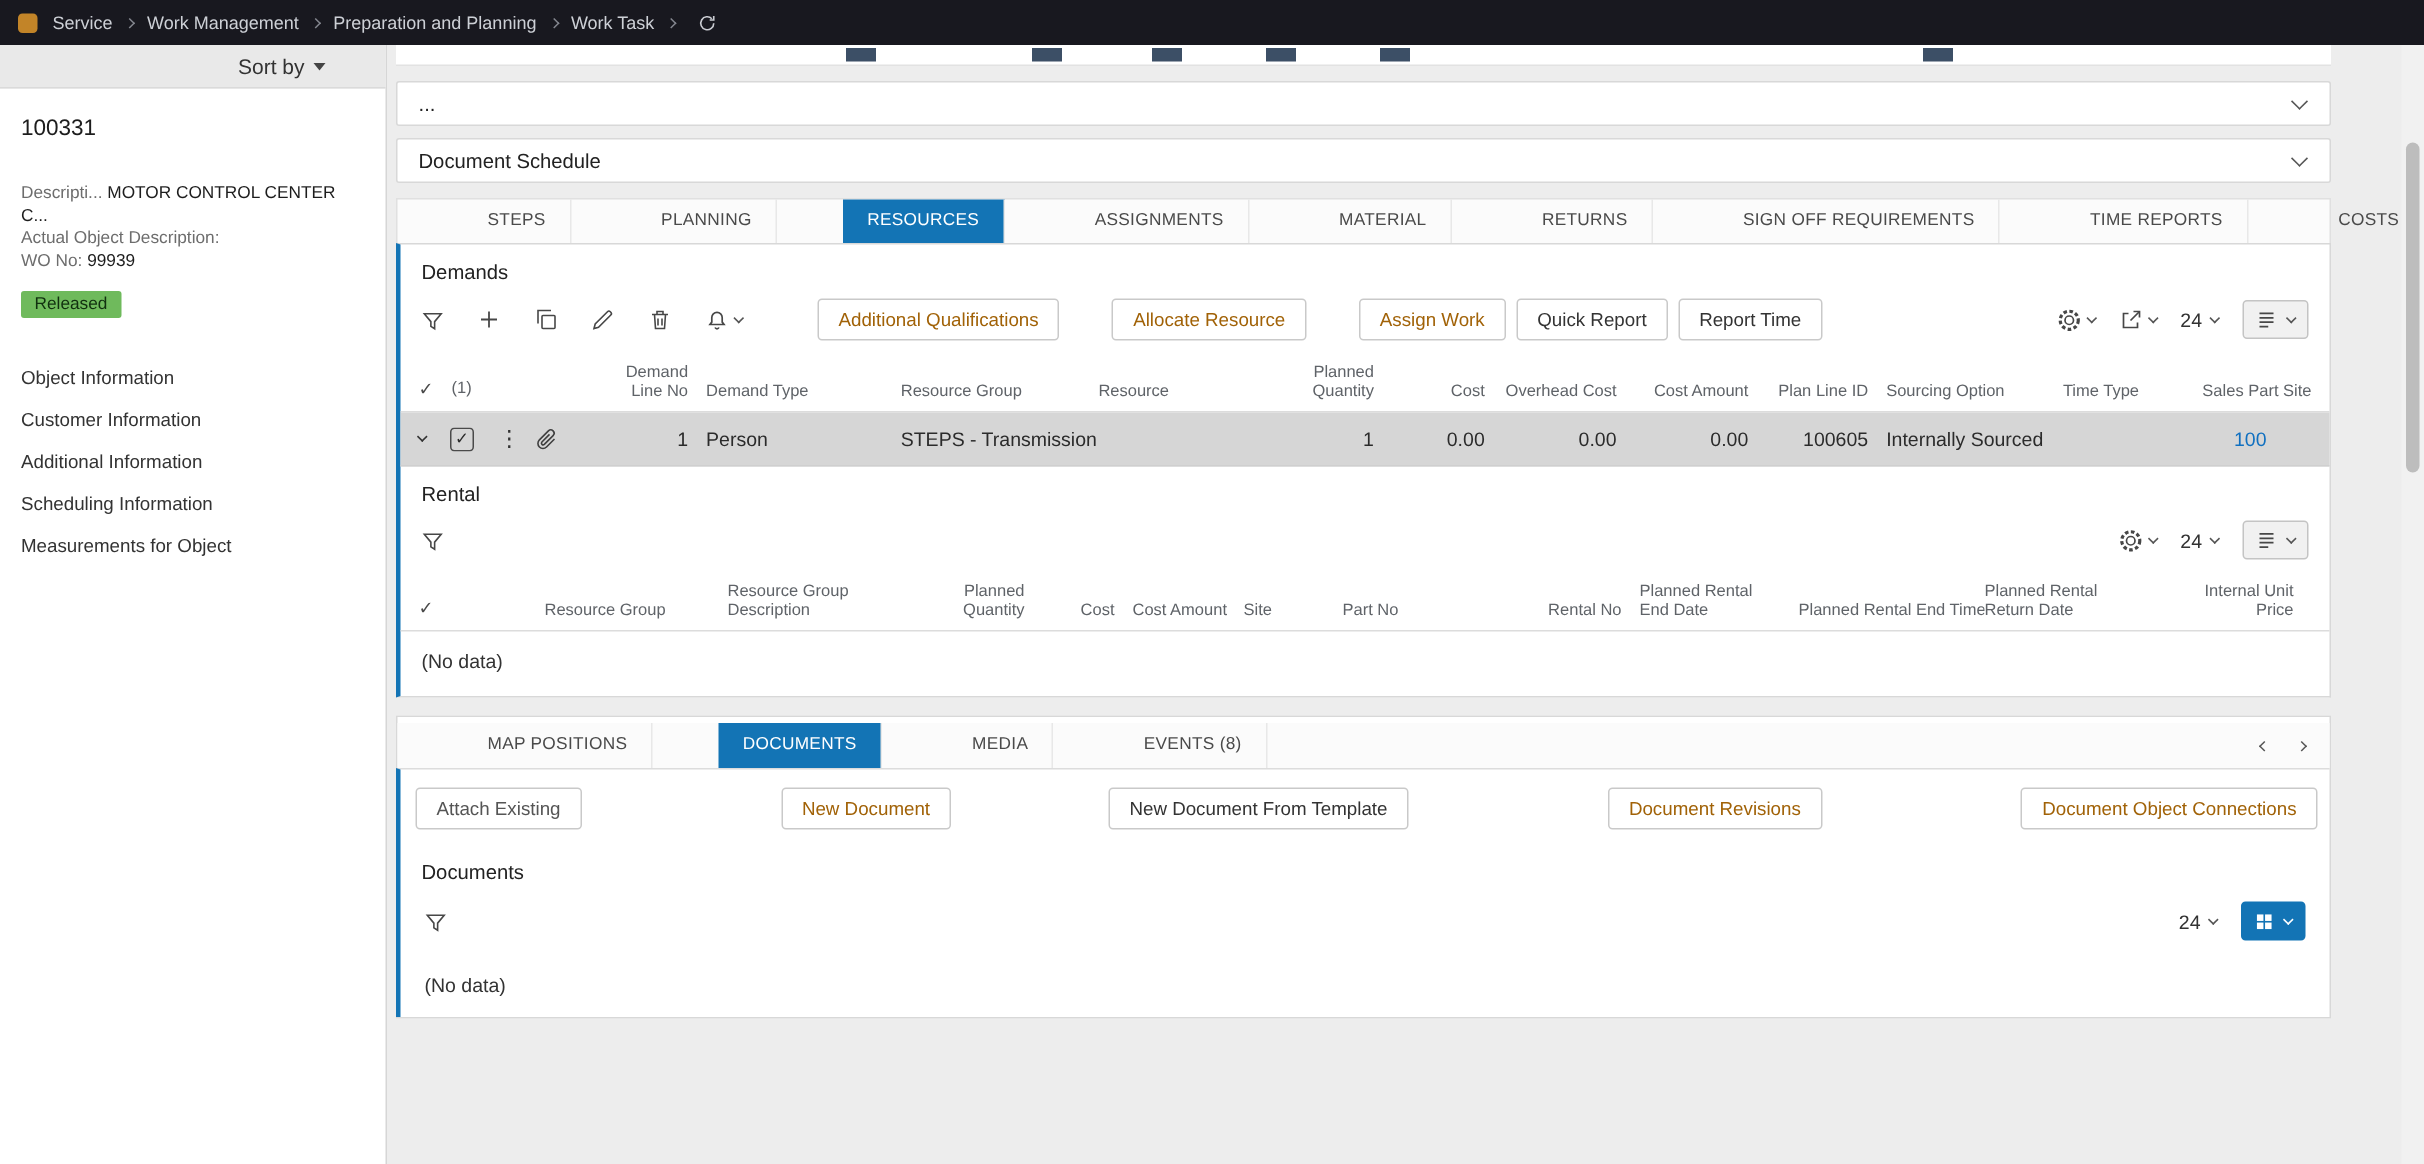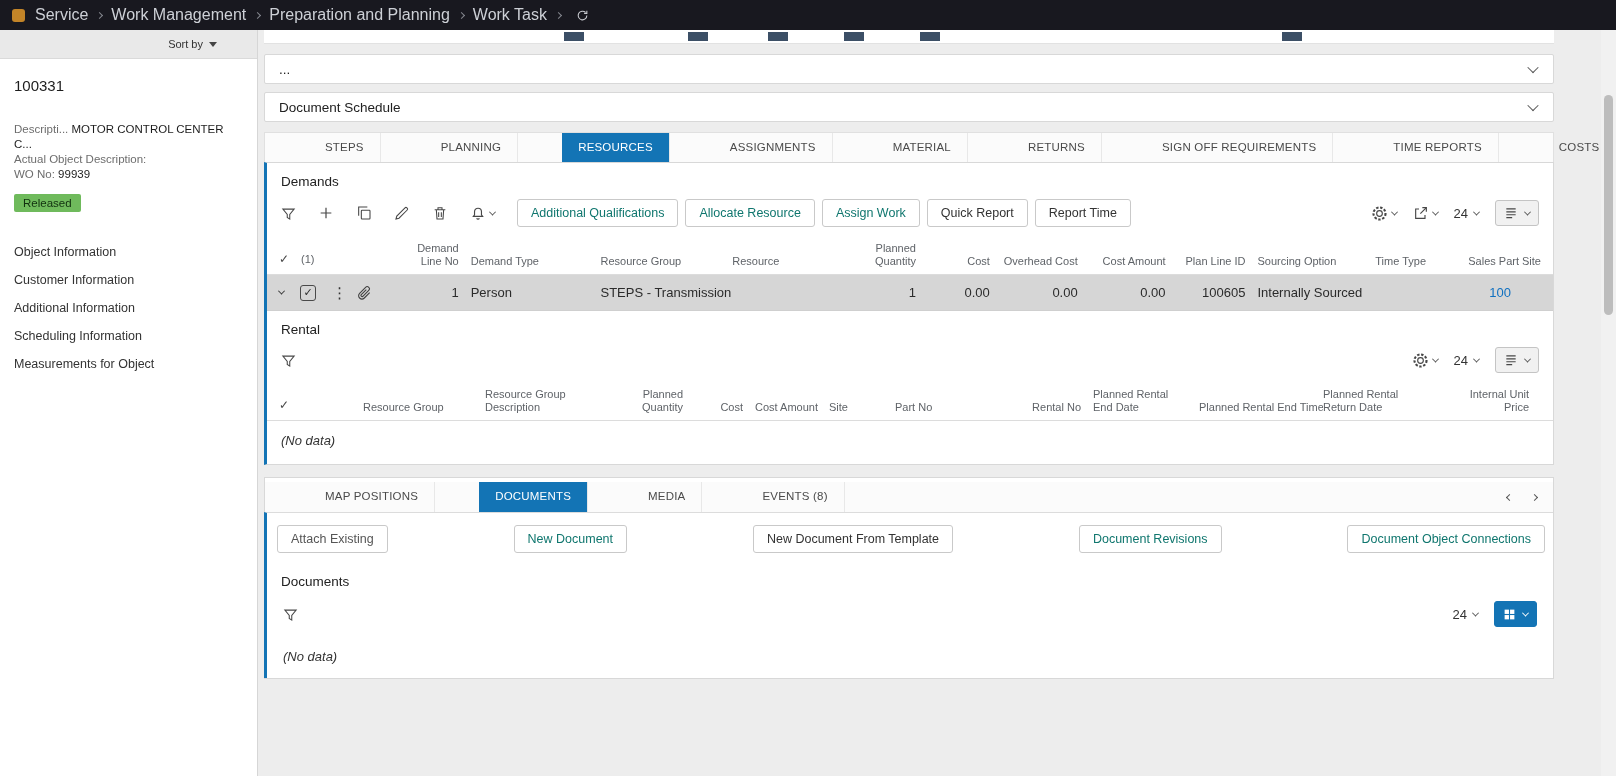--- a/index.html
+++ b/index.html
@@ -3,36 +3,36 @@
 <meta charset="utf-8">
 <style>
   * { box-sizing: border-box; margin: 0; padding: 0; }
   html,body { width:1616px; height:776px; overflow:hidden; }
   body { background:#ededed; font-family:"Liberation Sans", sans-serif; font-size:13px; color:#2b2b2b; position:relative; }
   a { text-decoration:none; }
 
   
   .topbar { position:absolute; top:0; left:0; width:1616px; height:30px; background:#18181f; display:flex; align-items:center; padding:0 12px; gap:10px; }
   .logo { width:13px; height:13px; border-radius:3px; background:#c28428; display:inline-block; }
-  .breadcrumb { display:flex; align-items:center; gap:9px; font-size:16px; }
+  .breadcrumb { display:flex; align-items:center; gap:9px; font-size:12px; }
   .breadcrumb a { color:#cdd0d6; }
   .bc-sep { width:5px; height:5px; border-right:1.4px solid #84878f; border-bottom:1.4px solid #84878f; transform:rotate(-45deg); display:inline-block; }
   .refresh-btn { display:inline-flex; margin-left:6px; }
 
   
   .chev { display:inline-block; width:8px; height:8px; border-right:1.6px solid #555; border-bottom:1.6px solid #555; transform:rotate(45deg) translate(-1px,-1px); }
   .chev.sm { width:5px; height:5px; }
   .chev.left { transform:rotate(135deg); }
   .chev.right { transform:rotate(-45deg); }
   .chev.white { border-color:#fff; }
 
   
   .sidebar { position:absolute; top:30px; left:0; width:258px; bottom:0; background:#fff; border-right:1px solid #d6d6d6; }
   .sortbar { height:29px; background:#e9e9e9; border-bottom:1px solid #dadada; display:flex; align-items:center; justify-content:flex-end; padding-right:40px; }
-  .sortby { display:flex; align-items:center; gap:6px; background:none; border:none; font-size:11px; color:#333; font-family:inherit; cursor:pointer; }
+  .sortby { display:flex; align-items:center; gap:6px; background:none; border:none; font-size:14px; color:#333; font-family:inherit; cursor:pointer; }
   .tri-down { width:0; height:0; border-left:4px solid transparent; border-right:4px solid transparent; border-top:5px solid #444; }
   .record-card { padding:18px 14px 8px; }
   .rec-id { font-size:15px; color:#1d1d1d; margin-bottom:28px; }
   .rec-line { font-size:11.5px; line-height:15px; color:#1d1d1d; }
   .lbl { color:#6d6d6d; }
   .badge { display:inline-block; margin-top:12px; padding:3px 9px; background:#6fba5c; color:#11300f; font-size:11.5px; border-radius:2px; }
   .side-nav { margin-top:18px; }
   .nav-item { padding:7px 14px; font-size:12.5px; color:#333; cursor:pointer; }
 
   
@@ -49,39 +49,39 @@
   .tab-arrows { margin-left:auto; display:flex; align-items:center; gap:20px; padding:0 16px; }
 
   .panel { background:#fff; border:1px solid #d8d8d8; border-left:3px solid #1374b5; padding-bottom:6px; }
   .group-title { font-size:13.5px; font-weight:500; color:#222; margin:11px 14px 2px; }
 
   .toolbar { display:flex; align-items:center; padding:8px 14px; }
   .tools-left { display:flex; align-items:center; gap:22px; }
   .icon-btn { display:inline-flex; align-items:center; gap:4px; background:none; border:none; cursor:pointer; padding:0; }
   .btn-group { display:flex; gap:7px; margin-left:22px; }
   .btn { border:1px solid #c9c9c9; background:#fff; border-radius:3px; padding:6px 13px; font-size:12.5px; color:#333; font-family:inherit; white-space:nowrap; cursor:pointer; }
-  .btn.blue { color:#0f766e; }
+  .btn.blue { color:#a16207;margin-left:28px; }
   .btn.gray { color:#555; }
   .tools-right { margin-left:auto; display:flex; align-items:center; gap:16px; }
   .pagesize { display:inline-flex; align-items:center; gap:6px; font-size:13px; color:#333; background:none; border:none; font-family:inherit; cursor:pointer; }
   .view-btn { display:inline-flex; align-items:center; gap:7px; height:26px; padding:0 8px; background:#f1f1f1; border:1px solid #c4c4c4; border-radius:3px; cursor:pointer; }
   .view-btn.blue { background:#1374b5; border-color:#1374b5; }
 
   .thead { display:flex; align-items:flex-end; padding:0 0 6px 8px; border-bottom:1px solid #dcdcdc; min-height:40px; font-size:11px; line-height:13px; color:#5f6368; }
   .cell { padding-right:12px; overflow:hidden; }
   .num { text-align:right; }
   .trow { display:flex; align-items:center; height:36px; padding-left:8px; font-size:13px; color:#2b2b2b; border-bottom:1px solid #cfcfcf; }
   .trow.selected { background:#d6d6d6; }
   .ctrl { display:flex; align-items:center; gap:16px; padding-left:4px; }
   .cb { width:16px; height:16px; border:1.5px solid #4a4a4a; border-radius:3px; display:inline-flex; align-items:center; justify-content:center; font-size:11px; color:#2b2b2b; cursor:pointer; flex:none; }
   .kebab { font-size:15px; color:#333; cursor:pointer; width:8px; line-height:1; }
   .headcheck { font-size:12px; color:#4a4a4a; }
   .selcount { font-size:11px; color:#5f6368; }
   .link { color:#1070c0; cursor:pointer; }
-  .nodata { font-style:italic; font-size:13px; color:#333; padding:12px 14px 10px; }
+  .nodata { font-size:13px; color:#333; padding:12px 14px 10px; }
   .nowrap { white-space:nowrap; }
 
   
   .att-card { margin-top:12px; background:#fff; border:1px solid #d8d8d8; }
   .att-tabbar { display:flex; align-items:stretch; height:30px; margin:4px 0 0; background:#fbfbfb; }
   .att-content { border-top:1px solid #dcdcdc; border-left:3px solid #1374b5; margin-left:-1px; padding:10px 8px 4px; }
   .att-actions { display:flex; gap:8px; padding:2px 0 10px 2px;justify-content:space-between; }
 
   
   .vscroll { position:absolute; right:0; top:30px; width:15px; bottom:0; background:#f1f1f1; }

